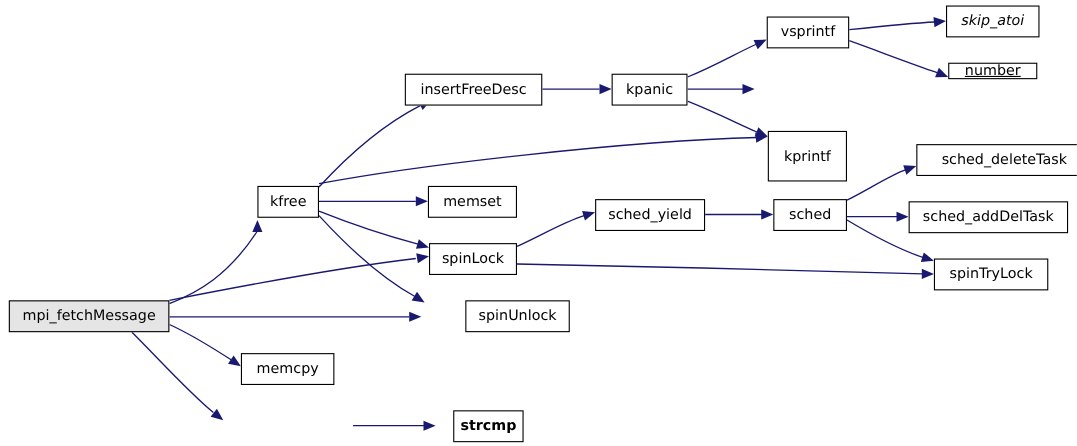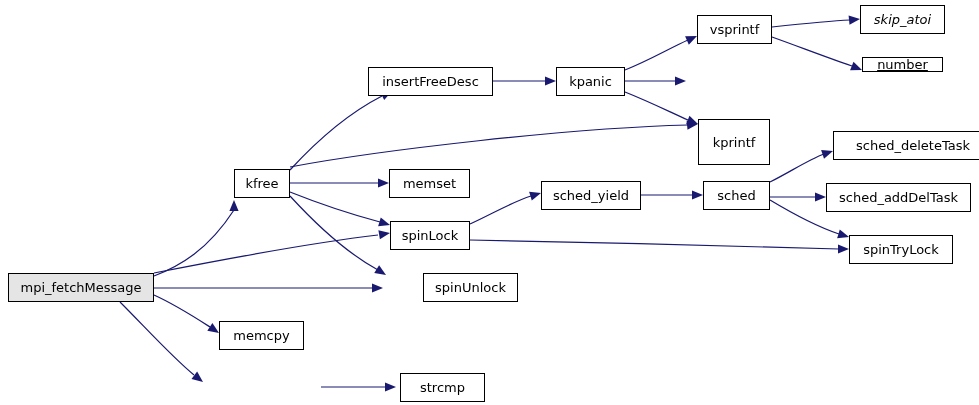--- a/index.html
+++ b/index.html
@@ -107,21 +107,21 @@
     </div>
     <div class="node" style="left: 389px; top: 169px; width: 81px; height: 29px;">
       <span>memset</span>
     </div>
     <div class="node" style="left: 390px; top: 221px; width: 80px; height: 29px;">
       <span>spinLock</span>
     </div>
     <div class="node" style="left: 383px; top: 273px; width: 95px; height: 29px; margin-left: 40px;">
       <span>spinUnlock</span>
     </div>
-    <div class="node" style="left: 400px; top: 373px; width: 85px; height: 29px;">
+    <div class="node" style="left: 412px; top: 373px; width: 64px; height: 29px; font-weight: bold;">
       <span>strcmp</span>
     </div>
     <div class="node" style="left: 541px; top: 181px; width: 100px; height: 29px;">
       <span>sched_yield</span>
     </div>
     <div class="node" style="left: 556px; top: 67px; width: 69px; height: 29px;">
       <span>kpanic</span>
     </div>
     <div class="node" style="left: 697px; top: 15px; width: 75px; height: 29px;">
       <span>vsprintf</span>

